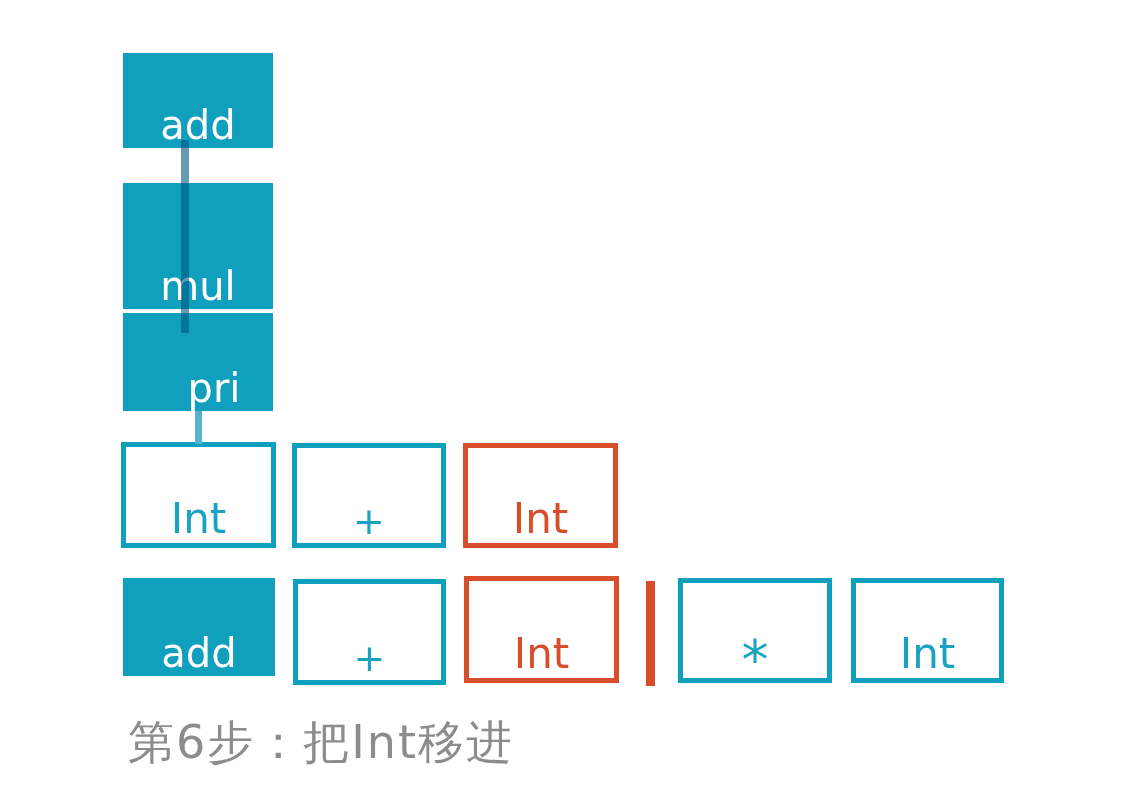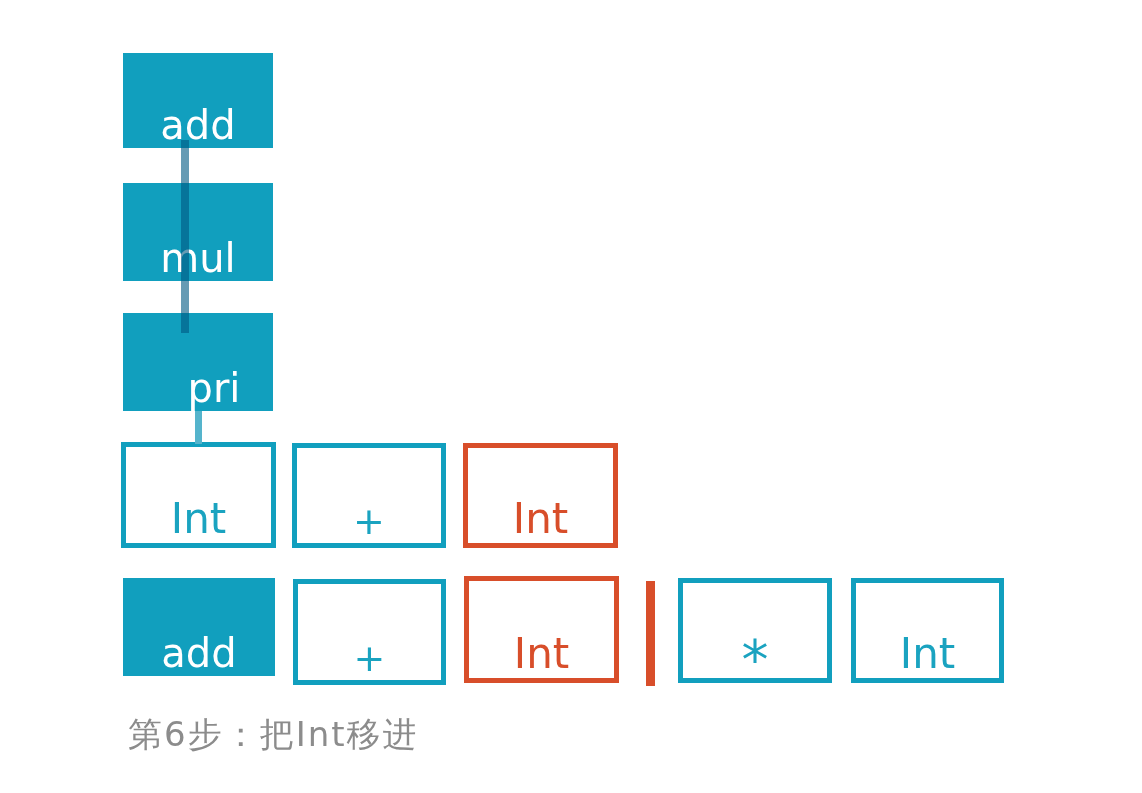--- a/index.html
+++ b/index.html
@@ -50,29 +50,29 @@
   .divider {
     position: absolute;
     left: 646px; top: 581px; width: 9px; height: 105px;
     background: #D84E2A;
     z-index: 2;
   }
   .caption {
     position: absolute;
     left: 128px;
     top: 712px;
-    font-size: 34px;
+    font-size: 46px;
     letter-spacing: 2px;
     color: #8C8C8C;
     z-index: 2;
     white-space: nowrap;
   }
   
   .b-add-top  { left:123px; top:53px;  width:150px; height:95px; }
-  .b-mul      { left:123px; top:183px; width:150px; height:98px; }
+  .b-mul      { left:123px; top:183px; width:150px; height:126px; }
   .b-pri      { left:123px; top:313px; width:150px; height:98px;padding-left:32px; }
   .b-int-1    { left:121px; top:442px; width:155px; height:106px; }
   .b-plus-1   { left:292px; top:443px; width:154px; height:105px; }
   .b-int-2    { left:463px; top:443px; width:155px; height:105px; }
   .b-add-bot  { left:123px; top:578px; width:152px; height:98px; }
   .b-plus-2   { left:293px; top:579px; width:153px; height:106px; }
   .b-int-3    { left:464px; top:576px; width:155px; height:107px; }
   .b-star     { left:678px; top:578px; width:154px; height:105px; }
   .b-int-4    { left:851px; top:578px; width:153px; height:105px; }
 </style>

